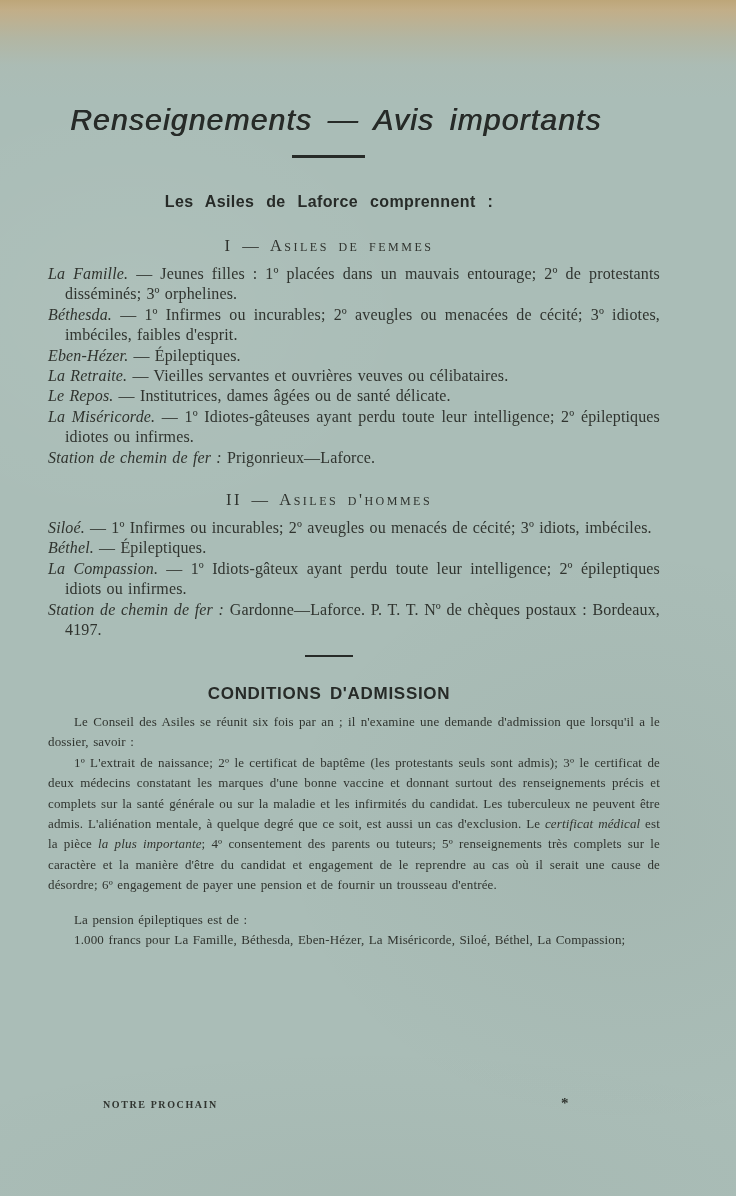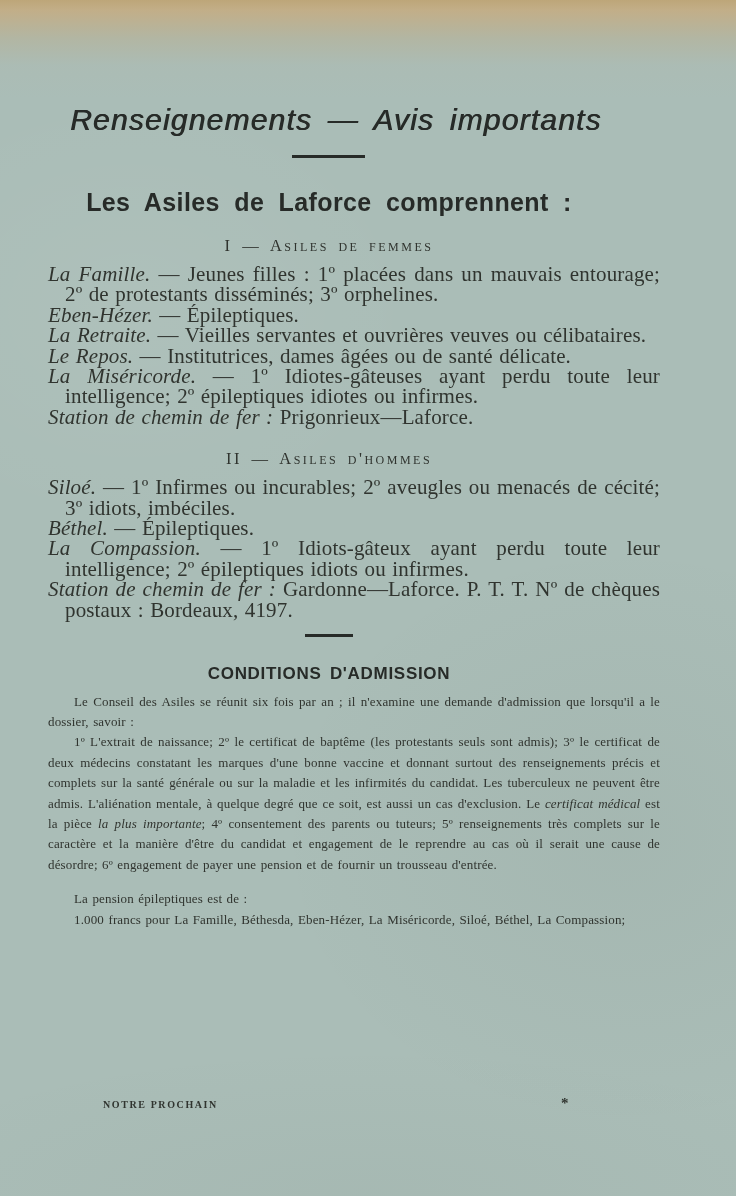--- a/index.html
+++ b/index.html
@@ -39,34 +39,34 @@
     text-shadow: 0.7px 0 0 currentColor;
     white-space: nowrap;
   }
   .rule { background: var(--heading-ink, #2c302c); }
   .rule-title { position: absolute; left: 292px; top: 155px; width: 73px; height: 3px; }
   .content { position: absolute; left: 48px; top: 0; width: 612px; }
   .subtitle {
     margin: 190px 0 12px 0; position: relative; left: -25px;
     text-align: center;
     font-family: "Liberation Sans", sans-serif;
-    font-weight: 700; font-size: 25px; line-height: 24px;
+    font-weight: 700; font-size: 16px; line-height: 24px;
     letter-spacing: 0.4px; word-spacing: 7px;
     color: var(--heading-ink, #272b28);
   }
   .sec-head {
     margin: 22px 0 0 0; position: relative; left: -25px;
     text-align: center;
     font-weight: 400; font-size: 16.5px; line-height: 20px;
     font-variant: small-caps; letter-spacing: 2.5px; word-spacing: 3px;
   }
   .entries { margin-top: 8px; }
   .entry {
     margin: 0; padding-left: 17px; text-indent: -17px;
-    font-size: 21px; line-height: 20.4px;
+    font-size: 16px; line-height: 20.4px;
     text-align: justify; letter-spacing: 0.15px; word-spacing: 1px;
     hyphens: none;
   }
   .entry i { font-style: italic; }
   .divider {
     margin: 14px auto 0 auto; position: relative; left: -25px;
     width: 48px; height: 2.5px;
   }
   .cond-head {
     margin: 26px 0 0 0; position: relative; left: -25px;
@@ -105,20 +105,21 @@
 
   <h1 class="title">Renseignements — Avis importants</h1>
   <div class="rule rule-title"></div>
 
   <div class="content">
     <h2 class="subtitle">Les Asiles de Laforce comprennent :</h2>
 
     <h3 class="sec-head">I — Asiles de femmes</h3>
     <div class="entries">
       <p class="entry"><i>La Famille.</i> <span>— Jeunes filles : 1º placées dans un mauvais entourage; 2º de protestants disséminés; 3º orphelines.</span></p>
+      <p class="entry"><i>Béthesda.</i> <span>— 1º Infirmes ou incurables; 2º aveugles ou menacées de cécité; 3º idiotes, imbéciles, faibles d'esprit.</span></p>
       <p class="entry"><i>Eben-Hézer.</i> <span>— Épileptiques.</span></p>
       <p class="entry"><i>La Retraite.</i> <span>— Vieilles servantes et ouvrières veuves ou célibataires.</span></p>
       <p class="entry"><i>Le Repos.</i> <span>— Institutrices, dames âgées ou de santé délicate.</span></p>
       <p class="entry"><i>La Miséricorde.</i> <span>— 1º Idiotes-gâteuses ayant perdu toute leur intelligence; 2º épileptiques idiotes ou infirmes.</span></p>
       <p class="entry"><i>Station de chemin de fer :</i> <span>Prigonrieux—Laforce.</span></p>
     </div>
 
     <h3 class="sec-head">II — Asiles d'hommes</h3>
     <div class="entries">
       <p class="entry"><i>Siloé.</i> <span>— 1º Infirmes ou incurables; 2º aveugles ou menacés de cécité; 3º idiots, imbéciles.</span></p>

